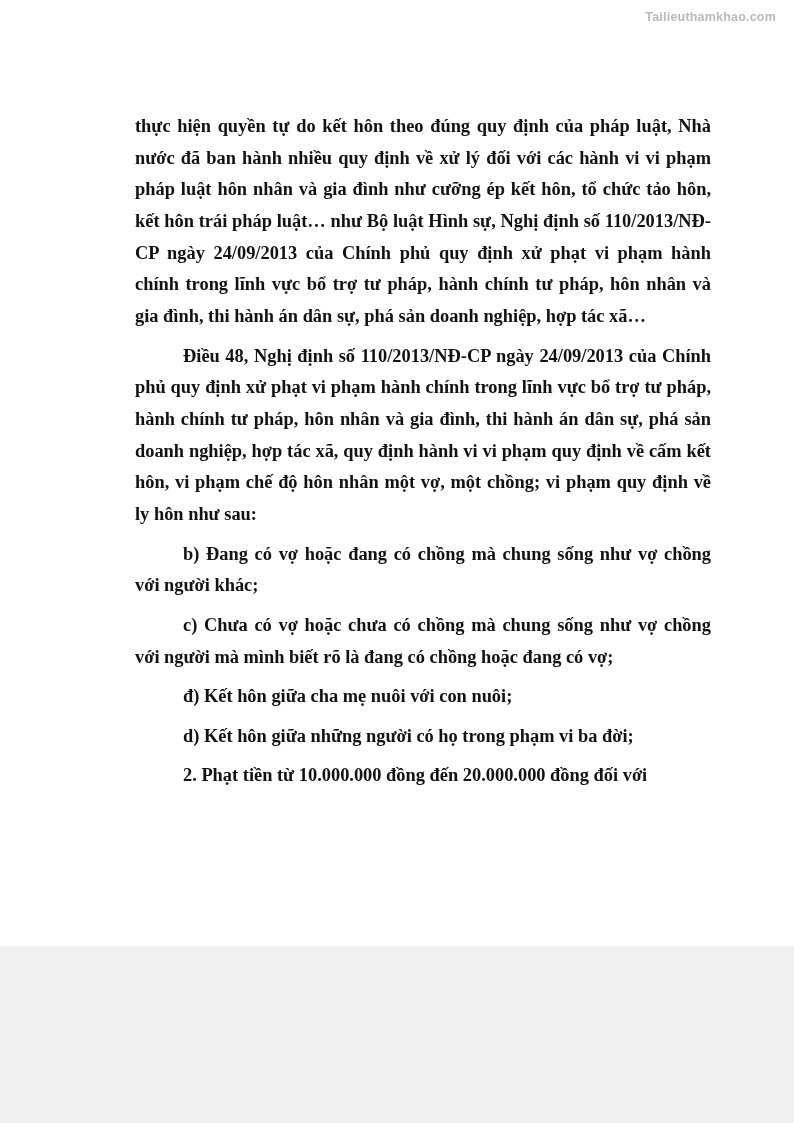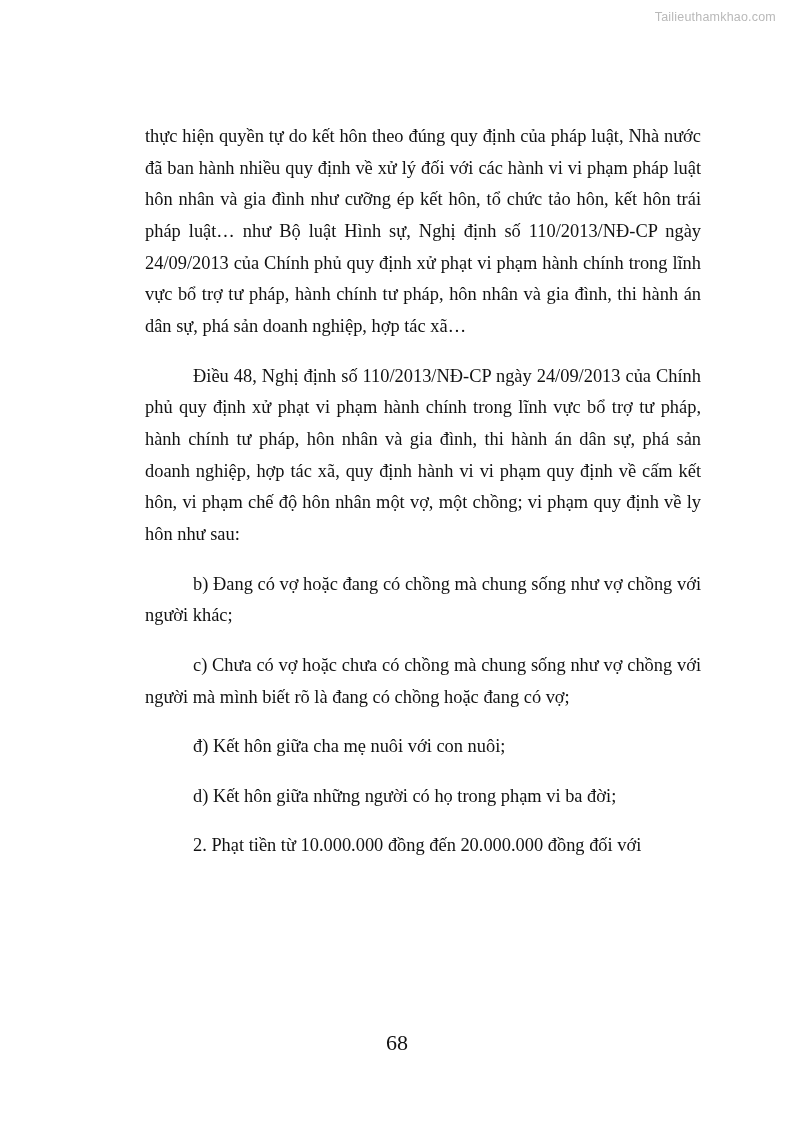--- a/index.html
+++ b/index.html
@@ -8,43 +8,44 @@
   }
   body {
     width: 794px;
     height: 1123px;
     background: #f0f0f0;
     font-family: "Liberation Serif", serif;
   }
   .page {
     position: relative;
     width: 794px;
-    height: 1123px;
+    height: 946px;
     background: #ffffff;
     box-sizing: border-box;
     overflow: hidden;
+    font-weight: bold;
   }
   .watermark {
     position: absolute;
     top: 10px;
     right: 18px;
     font-family: "Liberation Sans", sans-serif;
     font-size: 12.5px;
     color: #b9b9b9;
     letter-spacing: 0.2px;
     user-select: none;
   }
   .content {
     position: absolute;
     left: 127px;
     top: 103px;
     width: 592px;
   }
   p.para {
-    margin: 18px;
+    margin: 8px;
     font-size: 18.4px;
     line-height: 1.72;
     text-align: justify;
     text-justify: inter-word;
     color: #121212;
     hyphens: none;
   }
   p.indent {
     text-indent: 48px;
   }

